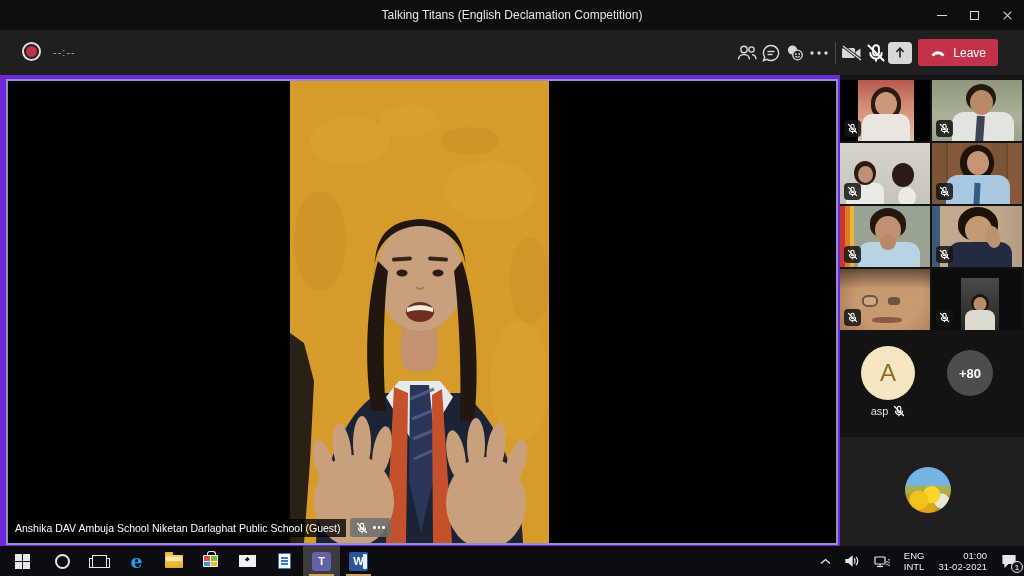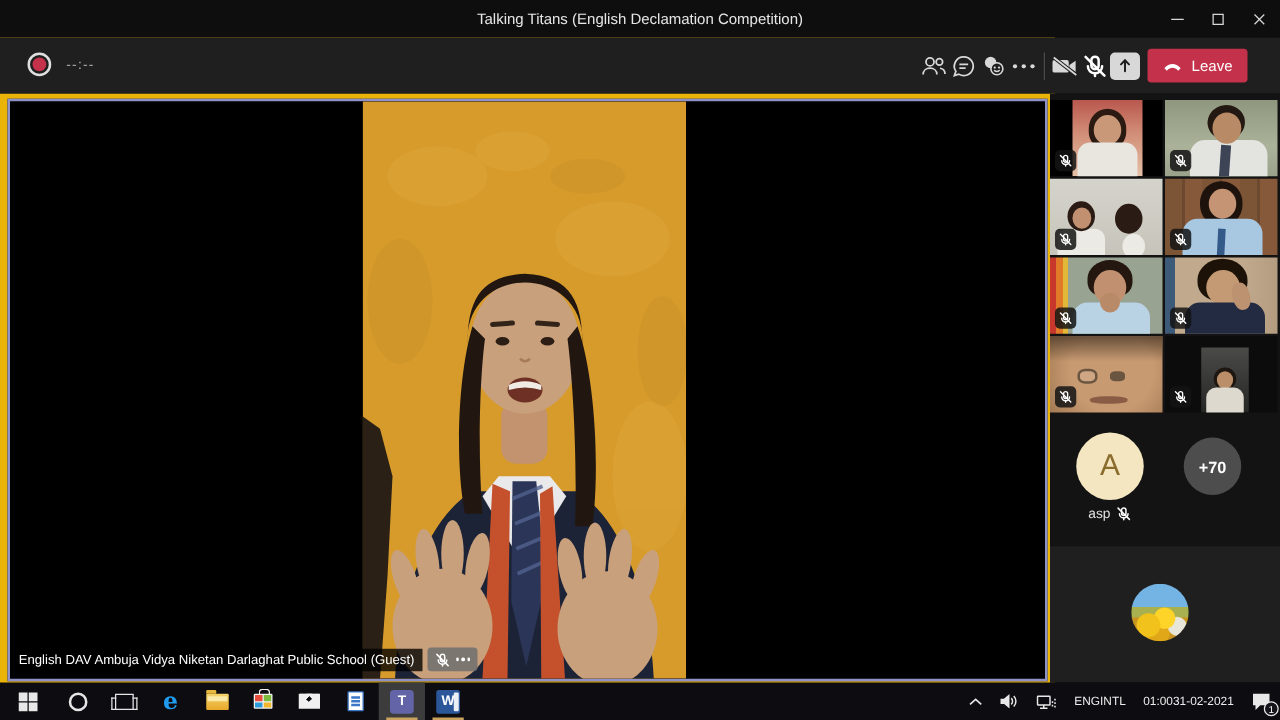--- a/index.html
+++ b/index.html
@@ -1,17 +1,17 @@
 <!DOCTYPE html>
 <html><head>
 <meta charset="utf-8">
 <style>
   *{margin:0;padding:0;box-sizing:border-box}
   html,body{width:1024px;height:576px;background:#000;font-family:"Liberation Sans",sans-serif;overflow:hidden}
-  .window{position:relative;width:844px;height:576px;background:#eab308}
+  .window{position:relative;width:844px;height:576px;background:#6d28d9}
 
   
   .titlebar{position:absolute;left:0;top:0;width:1024px;height:30px;background:#0e0e0e;display:flex;align-items:center}
   .titlebar .title{position:absolute;left:0;right:0;text-align:center;color:#e6e6e6;font-size:12px}
   .win-controls{position:absolute;right:0;top:0;height:30px;display:flex}
   .win-btn{width:33px;height:30px;display:flex;align-items:center;justify-content:center;color:#d8d8d8}
   .glyph-min{width:10px;height:1px;background:#d8d8d8}
   .glyph-max{width:9px;height:9px;border:1px solid #d8d8d8}
   .glyph-close{position:relative;width:11px;height:11px}
   .glyph-close:before,.glyph-close:after{content:"";position:absolute;left:5px;top:0;width:1px;height:11px;background:#d8d8d8}
@@ -137,21 +137,21 @@
   .mail-env{position:relative;width:17px;height:12px;background:#f0f0f0}
   .mail-env:before{content:"";position:absolute;left:0;top:0;border-left:8.5px solid transparent;border-right:8.5px solid transparent;border-top:7px solid #0d0d11;transform:scale(.92);transform-origin:top}
   .mail-env:after{content:"";position:absolute;left:1px;top:0;right:1px;height:6px;background:linear-gradient(135deg,#f0f0f0 45%,transparent 46%),linear-gradient(-135deg,#f0f0f0 45%,transparent 46%)}
   .doc-page{position:relative;width:13px;height:16px;background:#fff;border:1px solid #3d78c8;border-radius:1px}
   .doc-page:before{content:"";position:absolute;left:2px;top:3px;right:2px;height:1.5px;background:#3d78c8;box-shadow:0 3px 0 #3d78c8,0 6px 0 #3d78c8}
   .teams-sq{width:19px;height:19px;border-radius:3px;background:#6264a7;color:#fff;font-size:11px;font-weight:bold;display:flex;align-items:center;justify-content:center}
   .word-sq{position:relative;width:19px;height:19px;border-radius:2px;background:#2b579a;color:#fff;font-size:11px;font-weight:bold;display:flex;align-items:center;justify-content:center}
   .word-sq:after{content:"";position:absolute;right:1.5px;top:2px;width:4px;height:15px;background:#fff;opacity:.9;border-radius:1px}
   .tb-tray{margin-left:auto;display:flex;align-items:center;gap:4px;padding-right:2px}
   .tray-item{display:flex;align-items:center;justify-content:center;height:30px;padding:0 5px;cursor:pointer;color:#e8e8e8}
-  .tray-2line{display:flex;flex-direction:row;justify-content:center;line-height:11px;font-size:9.5px;color:#ececec;text-align:left}
+  .tray-2line{display:flex;flex-direction:column;justify-content:center;line-height:11px;font-size:9.5px;color:#ececec;text-align:left}
   .tray-clock{text-align:right}
   .badge{position:absolute;right:-1px;bottom:3px;width:12px;height:12px;border-radius:50%;border:1px solid #e8e8e8;background:#14141a;color:#fff;font-size:8px;display:flex;align-items:center;justify-content:center}
   .action-wrap{position:relative}
 </style>
 </head>
 <body>
 
 <svg width="0" height="0" style="position:absolute">
   <defs>
     <g id="i-micoff" stroke="#fff" stroke-width="1.3" fill="none" stroke-linecap="round">
@@ -297,21 +297,21 @@
           <ellipse cx="92" cy="370" rx="9" ry="25" transform="rotate(10 92 370)"></ellipse>
           <ellipse cx="196" cy="422" rx="40" ry="46"></ellipse>
           <ellipse cx="166" cy="374" rx="9" ry="25" transform="rotate(-10 166 374)"></ellipse>
           <ellipse cx="186" cy="364" rx="9" ry="27"></ellipse>
           <ellipse cx="206" cy="368" rx="9" ry="26" transform="rotate(8 206 368)"></ellipse>
           <ellipse cx="226" cy="382" rx="9" ry="24" transform="rotate(18 226 382)"></ellipse>
         </g>
       </svg>
     </div>
     <div class="name-label">
-      <span class="txt">English DAV Ambuja Vidya Niketan Darlaghat Public School (Guest)</span>
+      <span class="txt">Anshika DAV Ambuja School Niketan Darlaghat Public School (Guest)</span>
       <span class="label-pill">
         <svg width="12" height="12" viewBox="0 0 13 13">
             <use href="#i-micoff"></use>
           </svg>
         <span class="dots">
             <i></i>
             <i></i>
             <i></i>
           </span>
       </span>
@@ -415,21 +415,21 @@
       <div class="avatar-circle">
         <span>A</span>
       </div>
       <div class="avatar-name">
         <span>asp</span>
         <svg width="12" height="12" viewBox="0 0 13 13">
             <use href="#i-micoff"></use>
           </svg>
       </div>
       <div class="overflow-circle">
-        <span>+70</span>
+        <span>+80</span>
       </div>
     </div>
 
     <div class="self-panel">
       <div class="flower-avatar"></div>
     </div>
   </div>
 
   <div class="taskbar">
     <div class="tb-start">

